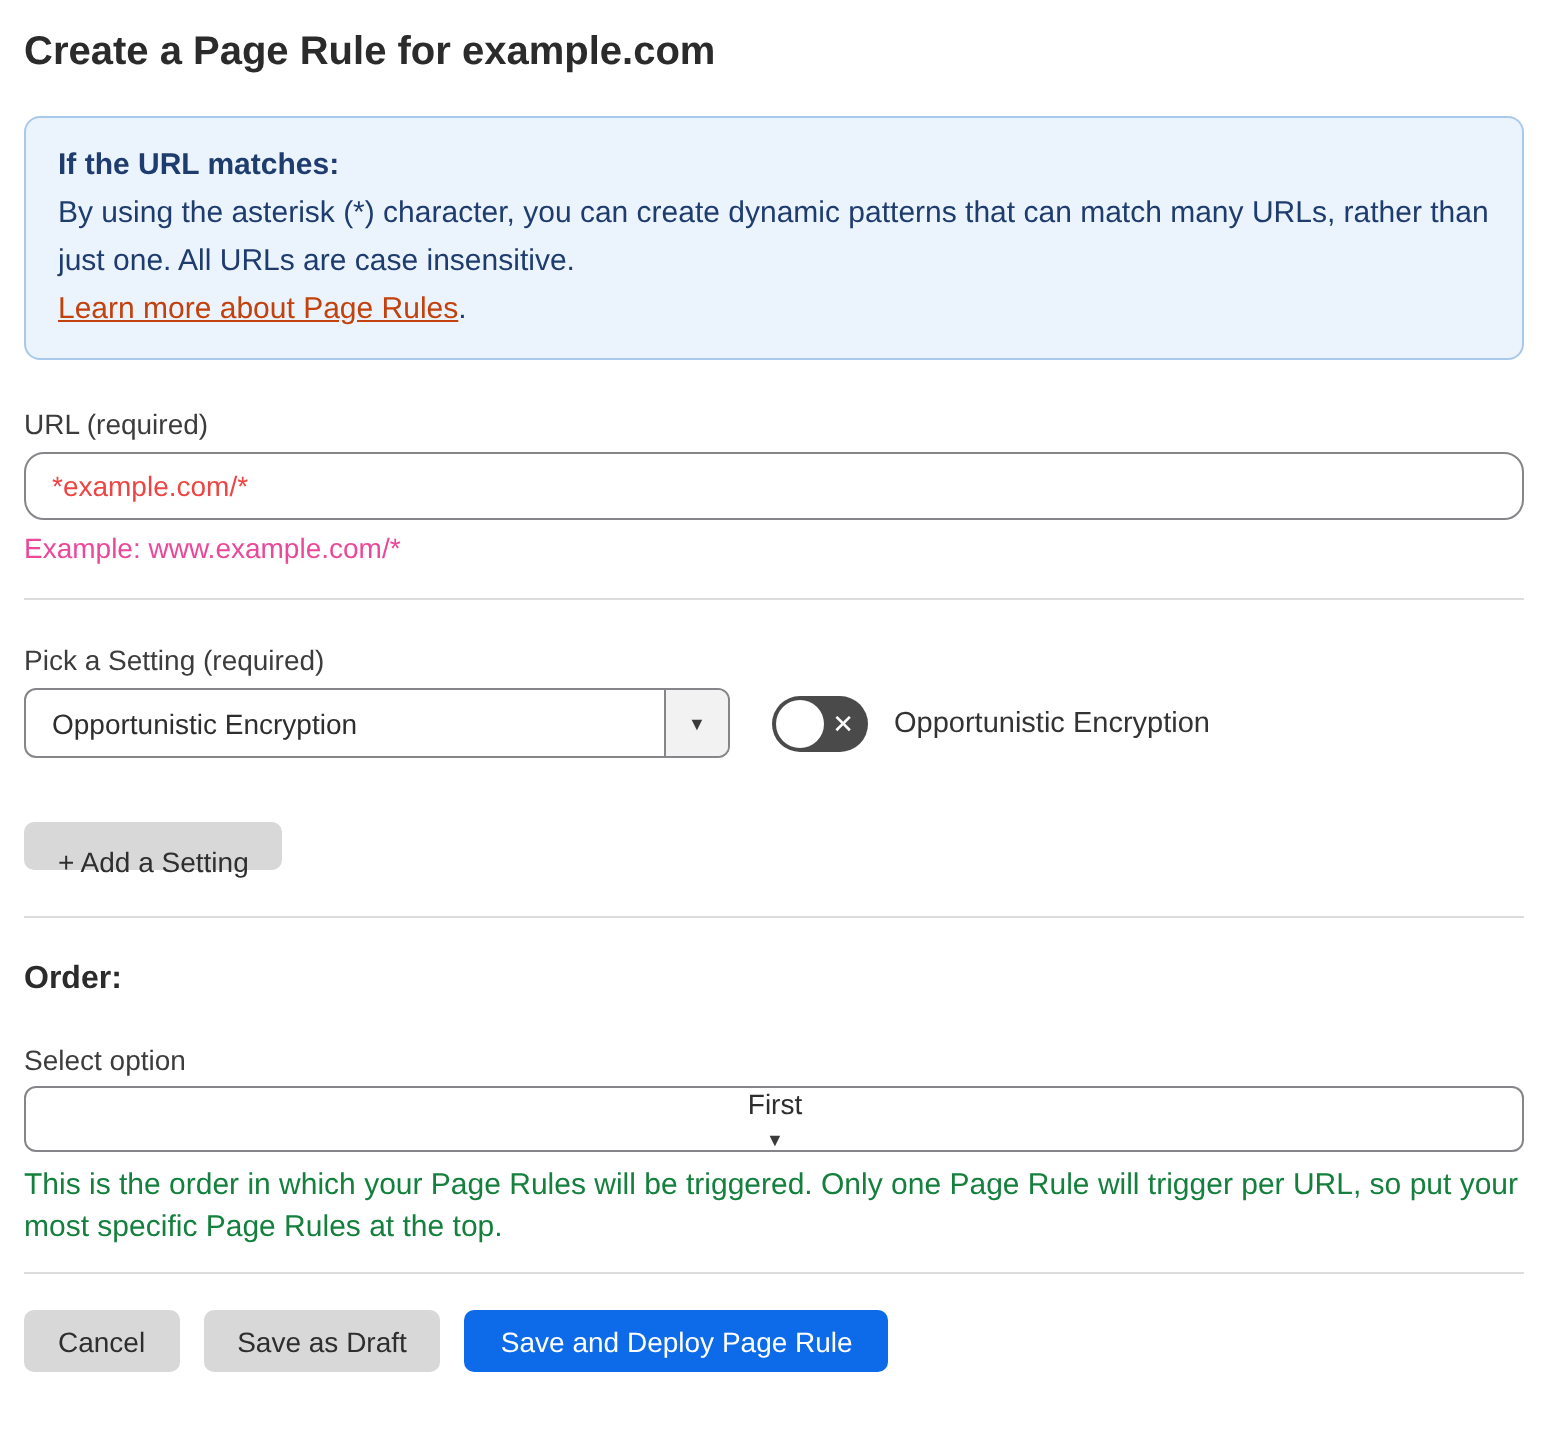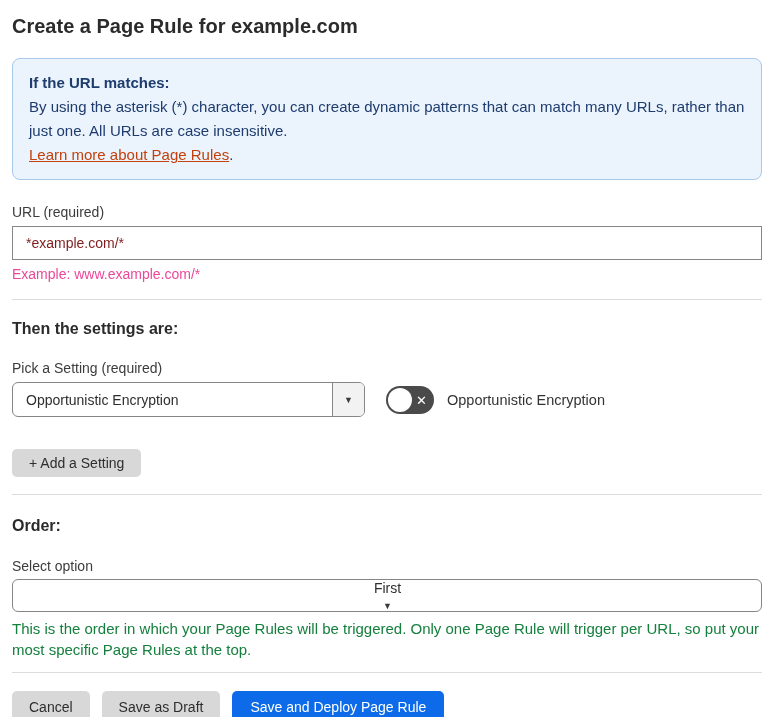--- a/index.html
+++ b/index.html
@@ -43,25 +43,25 @@
     font-size: 14px;
     line-height: 17px;
     color: #3c3c3c;
   }
 
   input.text-input {
     margin-top: 5px;
     width: 100%;
     height: 34px;
     border: 1px solid #848689;
-    border-radius: 0;
+    border-radius: 10px;
     padding: 0 13px;
     font-family: "Liberation Sans", sans-serif;
     font-size: 14px;
-    color: #7f1d1d;
+    color: #ef4444;
     background: #fff;
     outline: none;
   }
 
   .hint {
     margin-top: 6px;
     font-size: 14px;
     line-height: 16px;
     color: #ec4899;
   }
@@ -163,22 +163,22 @@
     cursor: pointer;
   }
   .btn-gray {
     background: #d8d8d8;
     color: #2e2e2e;
     height: 31px;
     padding: 0 17px;
   }
   .add-setting-btn {
     margin-top: 32px;
-    height: 28px;
-    padding: 0 17px;
+    height: 16px;
+    padding: 12px 17px;
   }
   .btn-primary {
     background: #0d6be9;
     color: #ffffff;
     height: 31px;
     padding: 0 18px;
   }
 
   .select-box {
     margin-top: 4px;
@@ -223,21 +223,20 @@
     <div class="info-body">By using the asterisk (*) character, you can create dynamic patterns that can match many URLs, rather than just one. All URLs are case insensitive.</div>
     <div class="info-link-line"><a class="info-link">Learn more about Page Rules</a><span>.</span></div>
   </div>
 
   <label class="field-label">URL (required)</label>
   <input class="text-input" type="text" value="*example.com/*" style="">
   <div class="hint">Example: www.example.com/*</div>
 
   <hr class="divider d1">
 
-  <h2 class="section-heading">Then the settings are:</h2>
 
   <label class="field-label label-mt">Pick a Setting (required)</label>
 
   <div class="setting-row">
     <div class="dropdown">
       <span class="dropdown-value">Opportunistic Encryption</span>
       <span class="dropdown-arrow-seg">
           <span>▼</span>
         </span>
     </div>

